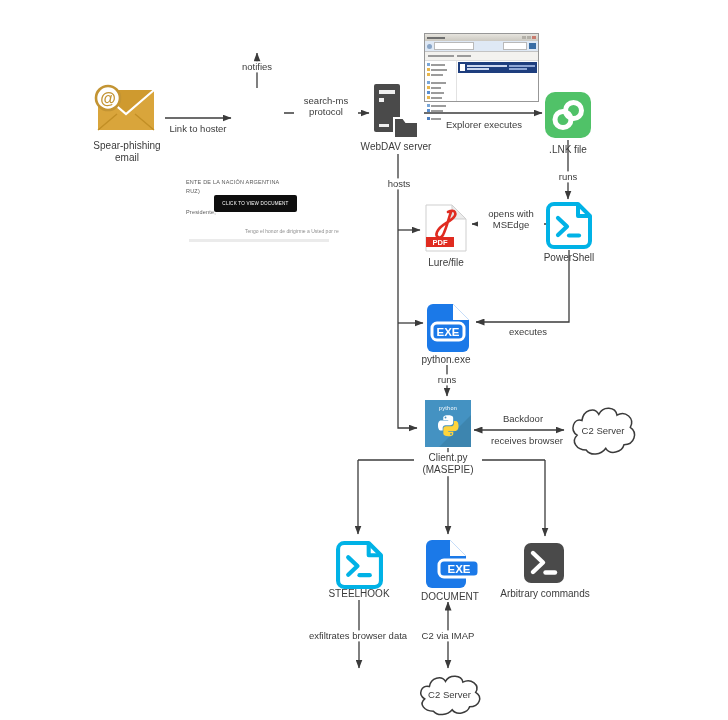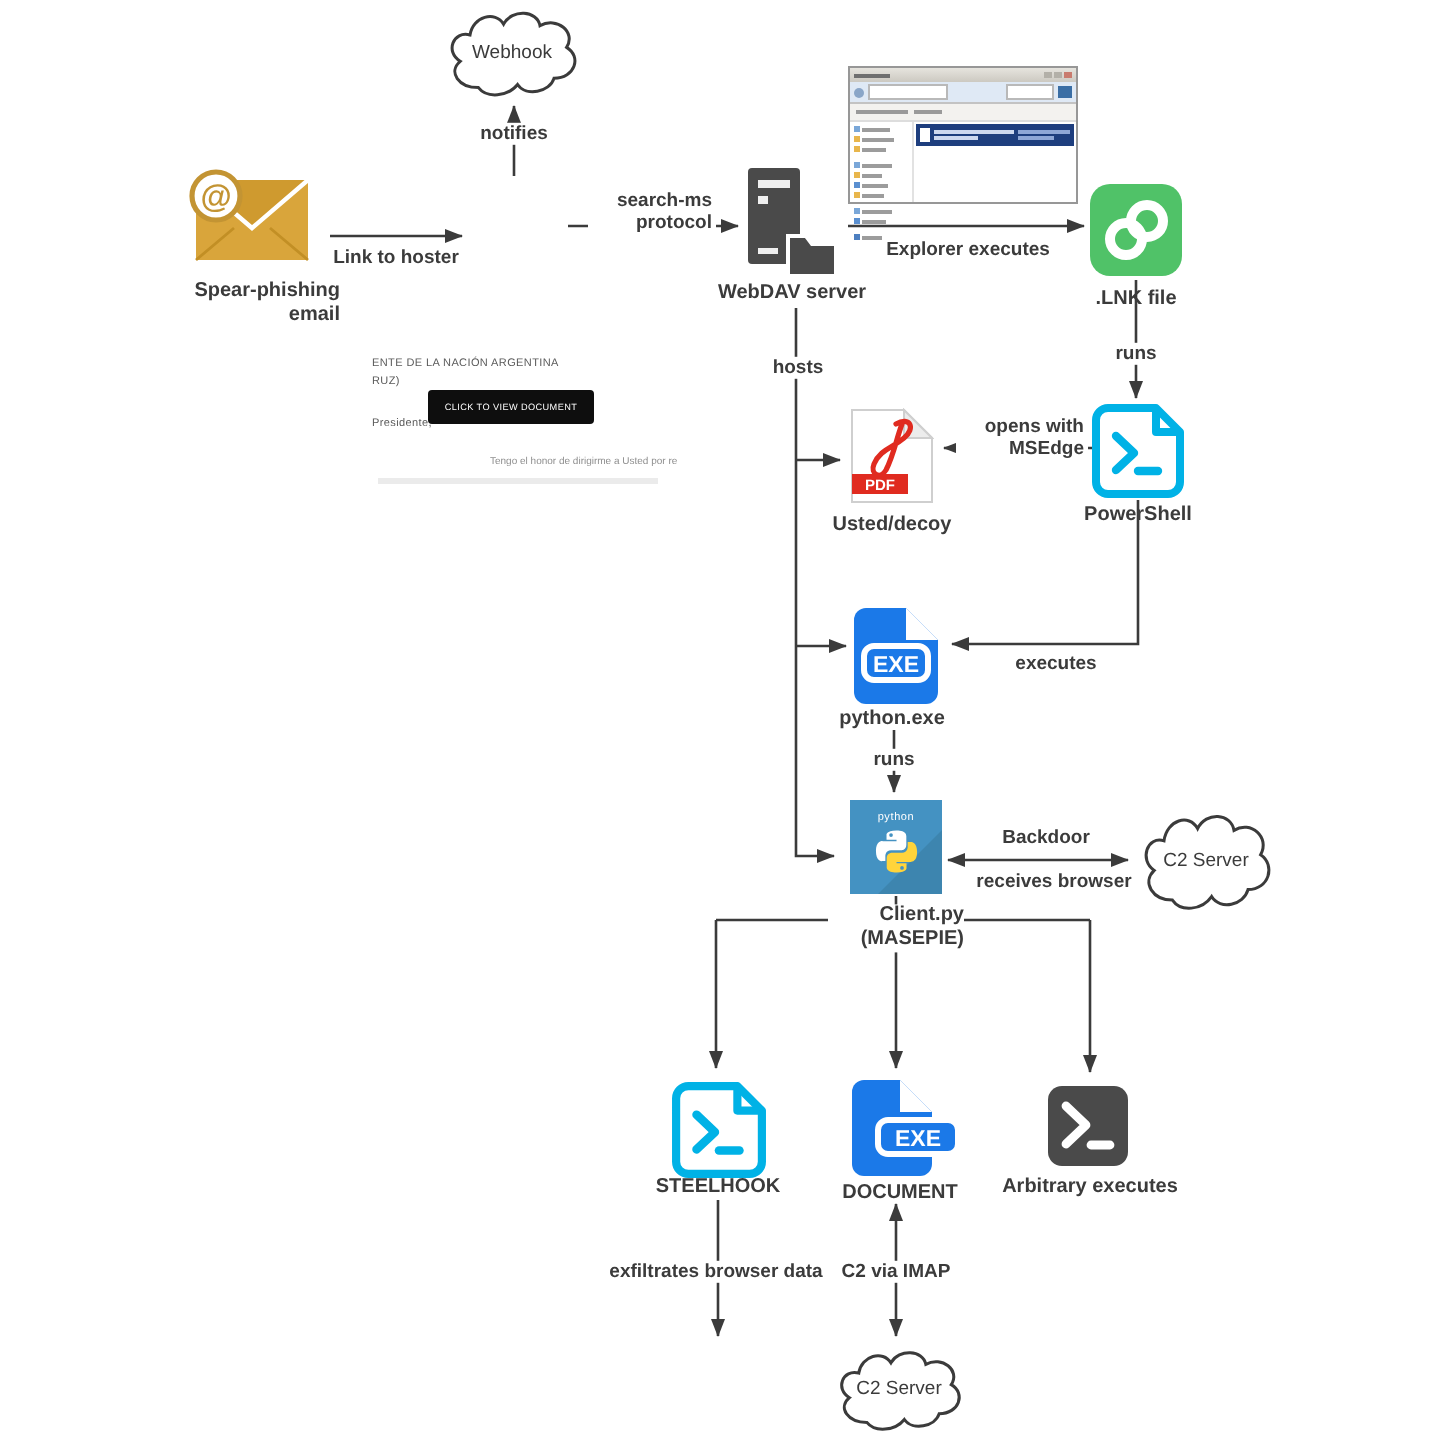--- a/index.html
+++ b/index.html
@@ -1,22 +1,22 @@
 <!DOCTYPE html>
 <html><head>
 <meta charset="utf-8">
 <style>
   html,body{margin:0;padding:0;background:#fff;}
   .stage{position:relative;width:728px;height:720px;background:#fff;overflow:hidden;
          font-family:"Liberation Sans",sans-serif;color:#3b3b3b;}
   .stage svg{display:block;}
   #wires{position:absolute;left:0;top:0;z-index:1;}
   .node{position:absolute;z-index:2;}
-  .lbl{position:absolute;transform:translate(-50%,-50%);text-align:right;
-       font-size:10px;line-height:1.18;color:#3b3b3b;z-index:2;font-weight:bold;}
+  .lbl{position:absolute;transform:translate(-50%,-50%);text-align:center;
+       font-size:10px;line-height:1.18;color:#3b3b3b;z-index:2;}
   .elbl{font-size:9.5px;background:#fff;padding:0 2px;white-space:nowrap;}
   .wrap{white-space:normal;}
   .nowrap{white-space:nowrap;}
   .onl{background:#fff;z-index:3;}
   .cloud{position:absolute;z-index:2;display:flex;align-items:center;justify-content:center;}
   .cloud>svg{position:absolute;left:0;top:0;width:100%;height:100%;}
   .cloud>span{position:relative;z-index:1;font-size:9.5px;color:#3b3b3b;}
   
   .xw{position:absolute;left:424px;top:33px;width:113px;height:67px;background:#fff;
       border:1px solid #979797;display:flex;flex-direction:column;z-index:2;}
@@ -78,26 +78,20 @@
       <path d="M474 430 H564" marker-start="url(#ah)" marker-end="url(#ah)"></path>
       <path d="M358 460 H545"></path>
       <path d="M448 448 V534" marker-end="url(#ah)"></path>
       <path d="M358 460 V534" marker-end="url(#ah)"></path>
       <path d="M545 460 V536" marker-end="url(#ah)"></path>
       <path d="M359 600 V668" marker-end="url(#ah)"></path>
       <path d="M448 602 V668" marker-start="url(#ah)" marker-end="url(#ah)"></path>
     </g>
   </svg>
 
-  <div class="cloud" style="left:221px;top:2px;width:70px;height:48px">
-    <svg viewBox="0 0 100 62" preserveAspectRatio="none">
-      <path d="M26 54 C12 54 4 44 13 37 C2 31 8 17 20 20 C22 8 38 4 44 13 C50 3 68 4 70 14 C82 8 96 18 89 28 C100 34 95 48 80 48 C77 57 60 60 54 52 C47 60 32 61 26 54 Z" fill="#fff" stroke="#3b3b3b" stroke-width="1.5" vector-effect="non-scaling-stroke"></path>
-    </svg>
-    <span>Webhook</span>
-  </div>
 
   <div class="cloud" style="left:568px;top:403px;width:70px;height:54px">
     <svg viewBox="0 0 100 62" preserveAspectRatio="none">
       <path d="M26 54 C12 54 4 44 13 37 C2 31 8 17 20 20 C22 8 38 4 44 13 C50 3 68 4 70 14 C82 8 96 18 89 28 C100 34 95 48 80 48 C77 57 60 60 54 52 C47 60 32 61 26 54 Z" fill="#fff" stroke="#3b3b3b" stroke-width="1.5" vector-effect="non-scaling-stroke"></path>
     </svg>
     <span>C2 Server</span>
   </div>
 
 
   <div class="cloud" style="left:416px;top:672px;width:67px;height:45px">
@@ -230,21 +224,21 @@
 
   <div class="node" style="left:425px;top:204px;width:46px;height:48px">
     <svg width="42" height="48" viewBox="0 0 42 48">
       <path d="M1 1 H27 L41 15 V47 H1 Z" fill="#fff" stroke="#cfcfcf"></path>
       <path d="M27 1 L41 15 H27 Z" fill="#ececec" stroke="#cfcfcf"></path>
       <path d="M23 8 c7 -4 10 2 4 7 c-6 5 -12 6 -15 13 c-2 5 3 8 6 3 c4 -8 5 -15 8 -23" fill="none" stroke="#e02b20" stroke-width="2.6" stroke-linecap="round"></path>
       <rect x="1" y="33" width="28" height="10" fill="#e02b20"></rect>
       <text x="15" y="41" text-anchor="middle" font-size="7.5" font-weight="bold" fill="#fff" font-family="Liberation Sans, sans-serif">PDF</text>
     </svg>
   </div>
-  <div class="lbl nowrap" style="left:446px;top:263px">Usted/decoy</div>
+  <div class="lbl nowrap" style="left:446px;top:263px">Lure/file</div>
 
   <div class="node" style="left:427px;top:304px;width:42px;height:48px">
     <svg width="42" height="48" viewBox="0 0 42 48">
       <path d="M6 0 H26 L42 16 V42 A6 6 0 0 1 36 48 H6 A6 6 0 0 1 0 42 V6 A6 6 0 0 1 6 0 Z" fill="#1b79e8"></path>
       <path d="M26 0 L42 16 H26 Z" fill="#fff"></path>
       <rect x="5" y="19" width="32" height="17" rx="5" fill="none" stroke="#fff" stroke-width="3"></rect>
       <text x="21" y="32" text-anchor="middle" font-size="11.5" font-weight="bold" fill="#fff" font-family="Liberation Sans, sans-serif">EXE</text>
     </svg>
   </div>
   <div class="lbl nowrap" style="left:446px;top:360px">python.exe</div>
@@ -284,21 +278,21 @@
   </div>
   <div class="lbl nowrap" style="left:450px;top:597px">DOCUMENT</div>
 
   <div class="node" style="left:524px;top:543px;width:40px;height:40px">
     <svg width="40" height="40" viewBox="0 0 40 40">
       <rect x="0" y="0" width="40" height="40" rx="7" fill="#4a4a4a"></rect>
       <path d="M9 10 L19 19.5 L9 29" fill="none" stroke="#fff" stroke-width="4.4" stroke-linecap="round" stroke-linejoin="round"></path>
       <line x1="21.5" y1="29.5" x2="31" y2="29.5" stroke="#fff" stroke-width="4.4" stroke-linecap="round"></line>
     </svg>
   </div>
-  <div class="lbl nowrap" style="left:545px;top:594px">Arbitrary executes</div>
+  <div class="lbl nowrap" style="left:545px;top:594px">Arbitrary commands</div>
 
   <div class="lure">
     <span class="t" style="left:3px;top:4px">ENTE DE LA NACIÓN ARGENTINA</span>
     <span class="t" style="left:3px;top:13px">RUZ)</span>
     <span class="t" style="left:3px;top:34px">Presidente,</span>
     <span class="lure-btn">CLICK TO VIEW DOCUMENT</span>
     <span class="bodytxt">Tengo el honor de dirigirme a Usted por re</span>
     <span class="fade"></span>
   </div>
 

